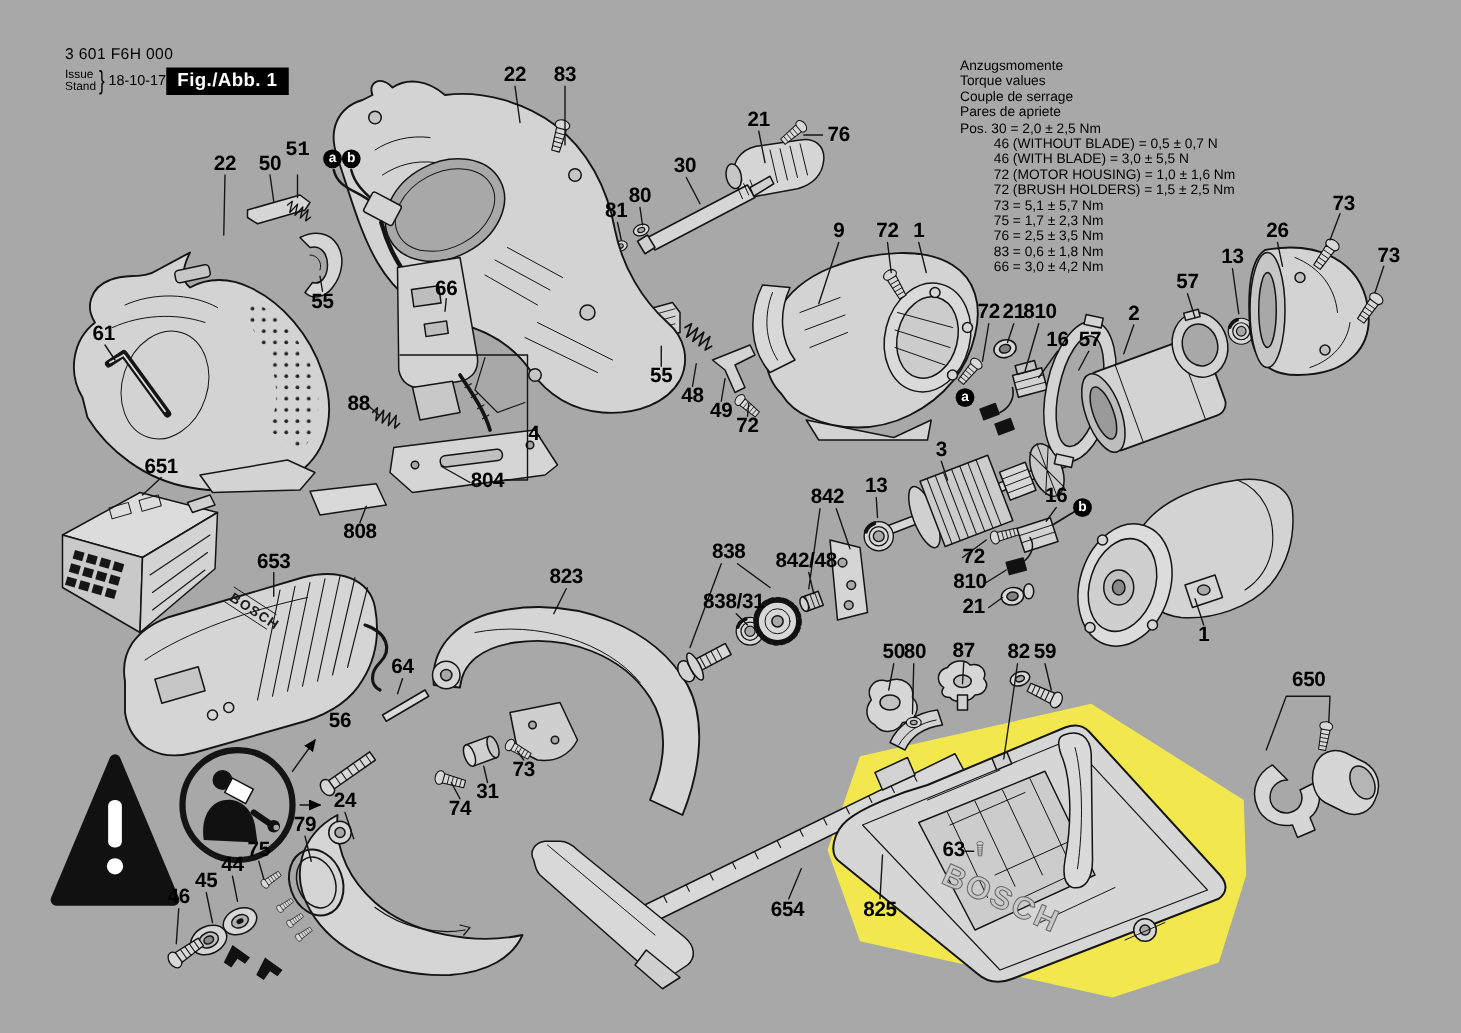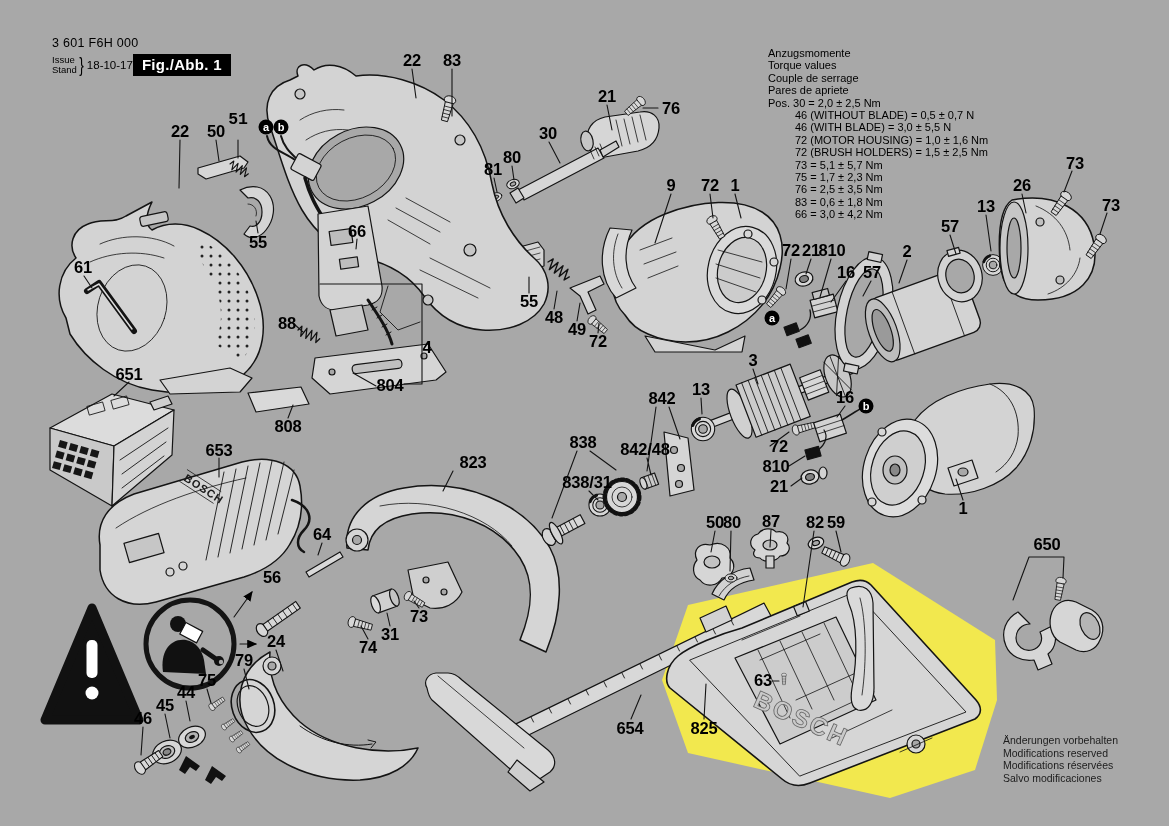--- a/index.html
+++ b/index.html
@@ -450,26 +450,20 @@
       <div>Pos. 30 = 2,0 ± 2,5 Nm</div>
       <div class="ind">46 (WITHOUT BLADE) = 0,5 ± 0,7 N</div>
       <div class="ind">46 (WITH BLADE) = 3,0 ± 5,5 N</div>
       <div class="ind">72 (MOTOR HOUSING) = 1,0 ± 1,6 Nm</div>
       <div class="ind">72 (BRUSH HOLDERS) = 1,5 ± 2,5 Nm</div>
       <div class="ind">73 = 5,1 ± 5,7 Nm</div>
       <div class="ind">75 = 1,7 ± 2,3 Nm</div>
       <div class="ind">76 = 2,5 ± 3,5 Nm</div>
       <div class="ind">83 = 0,6 ± 1,8 Nm</div>
       <div class="ind">66 = 3,0 ± 4,2 Nm</div>
-    </div>
-<div id="footer">
-      <div>Änderungen vorbehalten</div>
-      <div>Modifications reserved</div>
-      <div>Modifications réservées</div>
-      <div>Salvo modificaciones</div>
     </div>
 <div id="callouts">
       <div class="callout" style="left: 180px; top: 131px;">22</div>
       <div class="callout" style="left: 216px; top: 131px;">50</div>
       <div class="callout" style="left: 238px; top: 120px; font-family: Liberation Mono, monospace;">51</div>
       <div class="callout" style="left: 412px; top: 60px;">22</div>
       <div class="callout" style="left: 452px; top: 60px;">83</div>
       <div class="callout" style="left: 607px; top: 96px;">21</div>
       <div class="callout" style="left: 671px; top: 108px;">76</div>
       <div class="callout" style="left: 548px; top: 133px;">30</div>
@@ -505,21 +499,21 @@
       <div class="callout" style="left: 753px; top: 360px;">3</div>
       <div class="callout" style="left: 701px; top: 389px;">13</div>
       <div class="callout" style="left: 662px; top: 398px;">842</div>
       <div class="callout" style="left: 645px; top: 449px;">842/48</div>
       <div class="callout" style="left: 845px; top: 397px;">16</div>
       <div class="callout" style="left: 779px; top: 446px;">72</div>
       <div class="callout" style="left: 776px; top: 466px;">810</div>
       <div class="callout" style="left: 779px; top: 486px;">21</div>
       <div class="callout" style="left: 583px; top: 442px;">838</div>
       <div class="callout" style="left: 587px; top: 482px;">838/31</div>
-      <div class="callout" style="left: 453px; top: 462px; margin-left: 20px;">823</div>
+      <div class="callout" style="left: 453px; top: 462px;">823</div>
       <div class="callout" style="left: 322px; top: 534px;">64</div>
       <div class="callout" style="left: 272px; top: 577px;">56</div>
       <div class="callout" style="left: 276px; top: 641px;">24</div>
       <div class="callout" style="left: 419px; top: 616px;">73</div>
       <div class="callout" style="left: 390px; top: 634px;">31</div>
       <div class="callout" style="left: 368px; top: 647px;">74</div>
       <div class="callout" style="left: 244px; top: 660px;">79</div>
       <div class="callout" style="left: 207px; top: 680px;">75</div>
       <div class="callout" style="left: 186px; top: 692px;">44</div>
       <div class="callout" style="left: 165px; top: 705px;">45</div>

